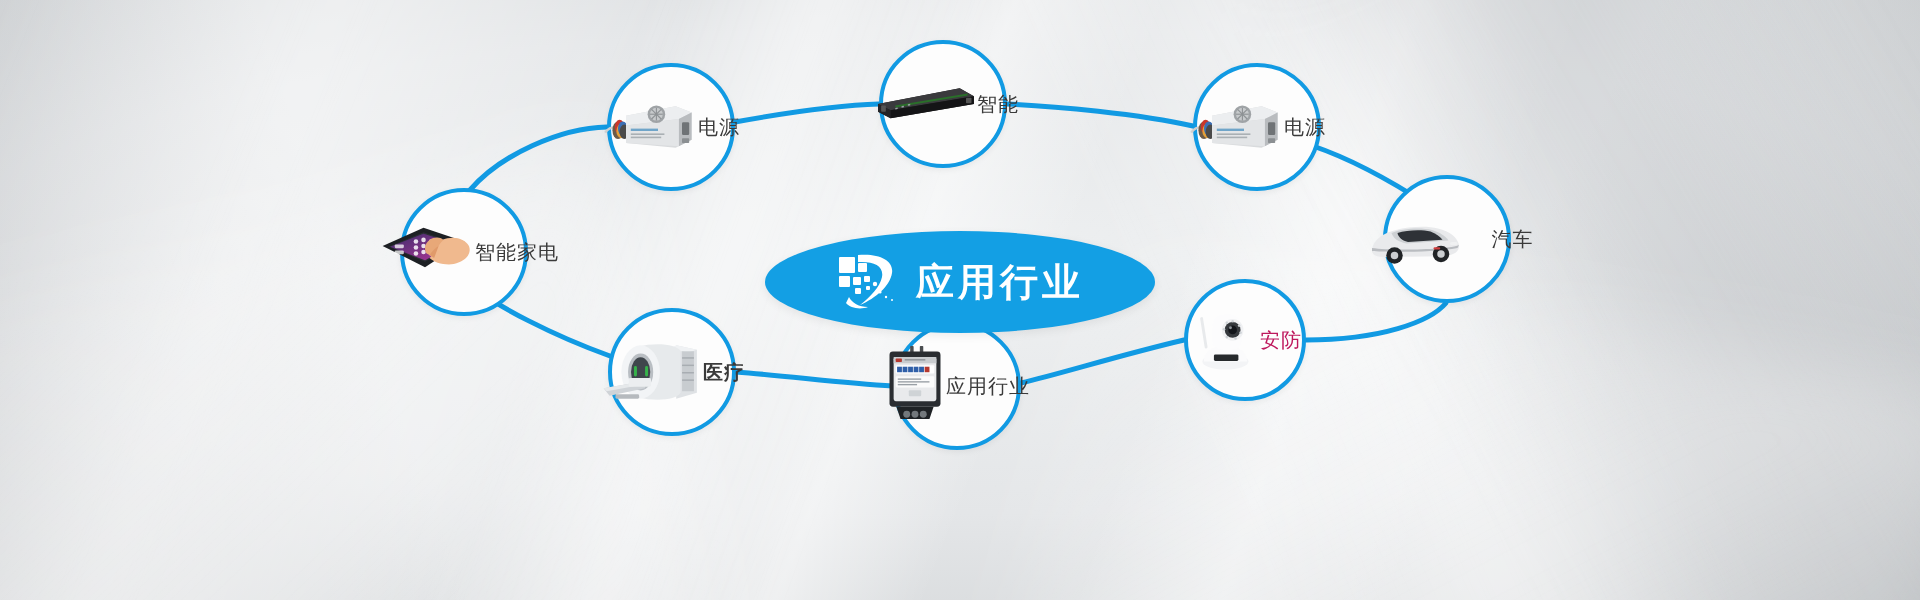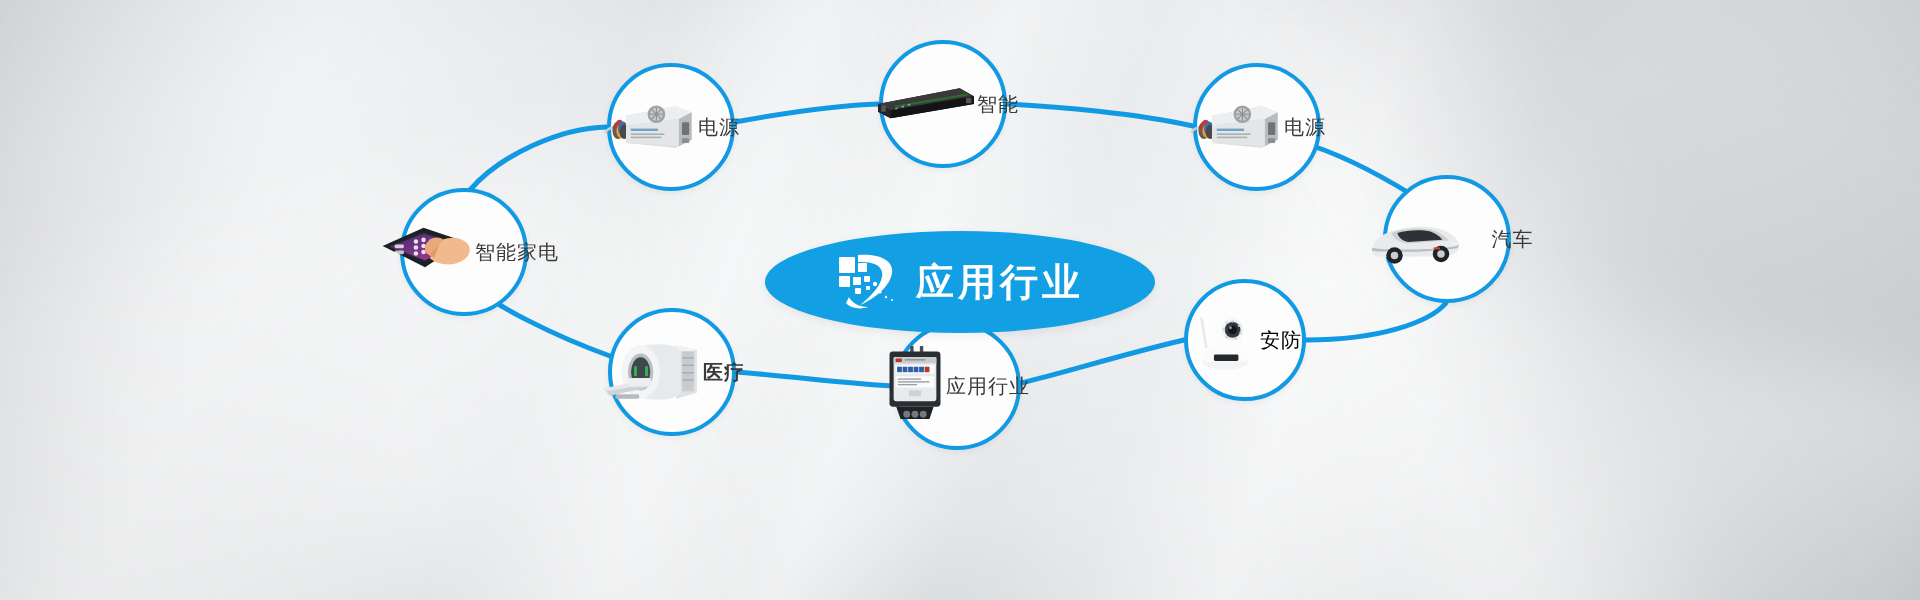--- a/index.html
+++ b/index.html
@@ -223,21 +223,21 @@
                 <circle cx="71" cy="30" r="1.8"></circle>
           <circle cx="73" cy="40" r="1.8"></circle>
                 <circle cx="66" cy="48" r="1.8"></circle>
           <circle cx="54" cy="46" r="1.8"></circle>
                 <circle cx="50" cy="35" r="1.8"></circle>
           <circle cx="54" cy="26" r="1.8"></circle>
         </g>
       </g>
     </svg>
         </div>
-        <div class="lbl" style="color: #000000;">安防</div>
+        <div class="lbl" style="color: #be185d;">安防</div>
       </div>
       <div class="node" style="left: 893px; top: 322px; width: 128px; height: 128px; border-color: rgb(17, 154, 227);">
         <div class="pic">
     <svg viewBox="0 0 90 120" width="62" height="84">
       <g>
         <rect x="38" y="2" width="5" height="10" rx="1" fill="#4a4d50"></rect>
         <rect x="52" y="2" width="5" height="10" rx="1" fill="#4a4d50"></rect>
         <rect x="8" y="10" width="74" height="80" rx="5" fill="#2a2d31"></rect>
         <rect x="14" y="18" width="62" height="64" rx="3" fill="#e9eaec"></rect>
         <rect x="14" y="18" width="62" height="9" fill="#c8cbce"></rect>

